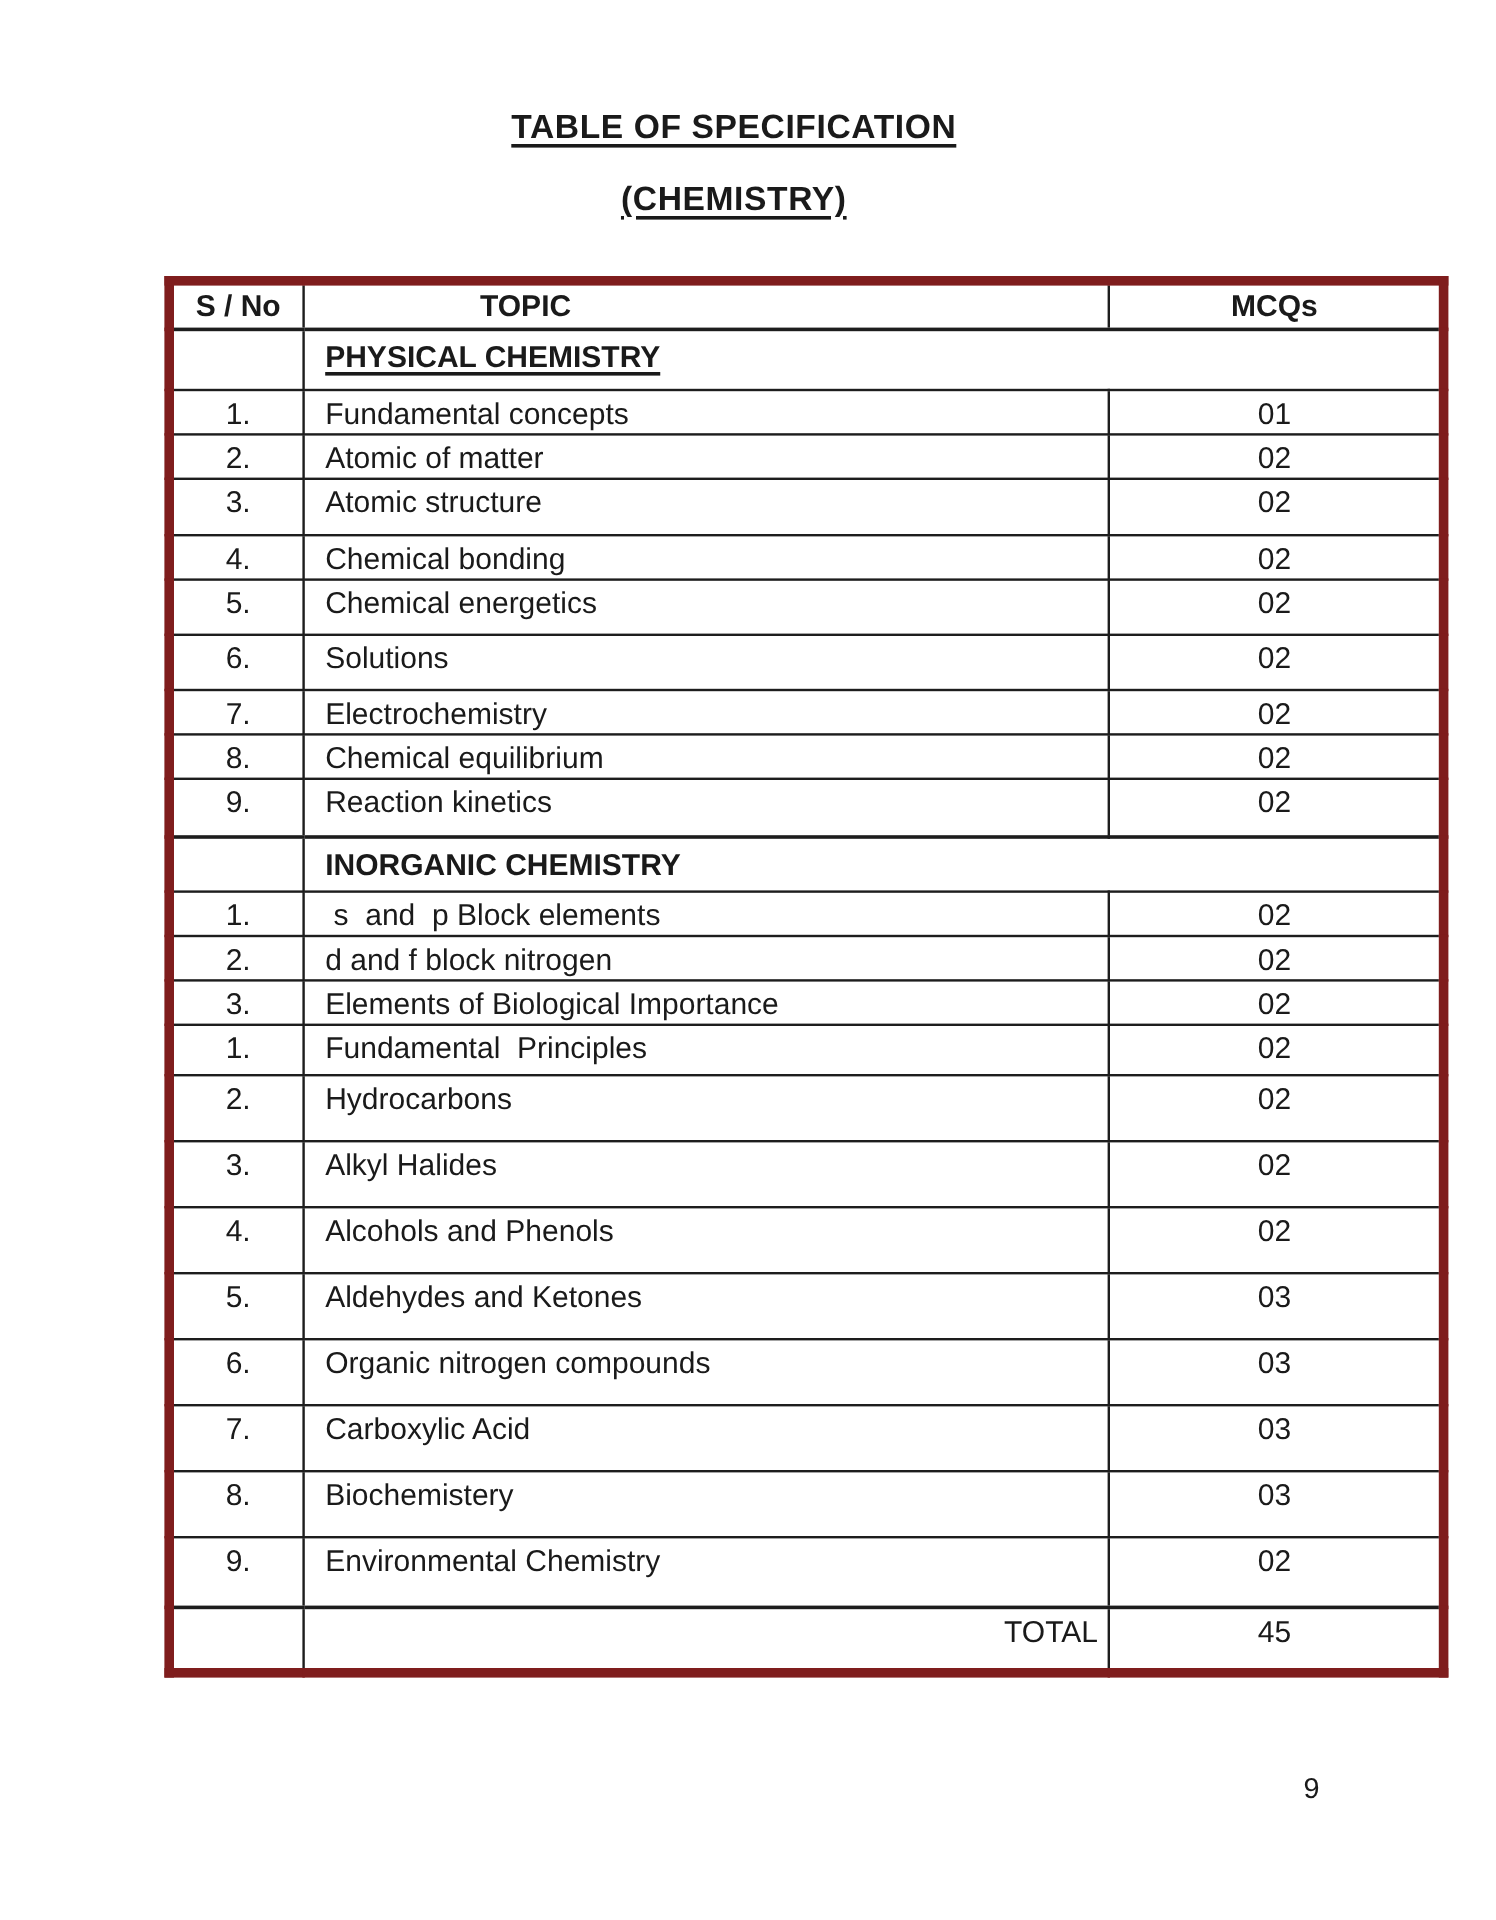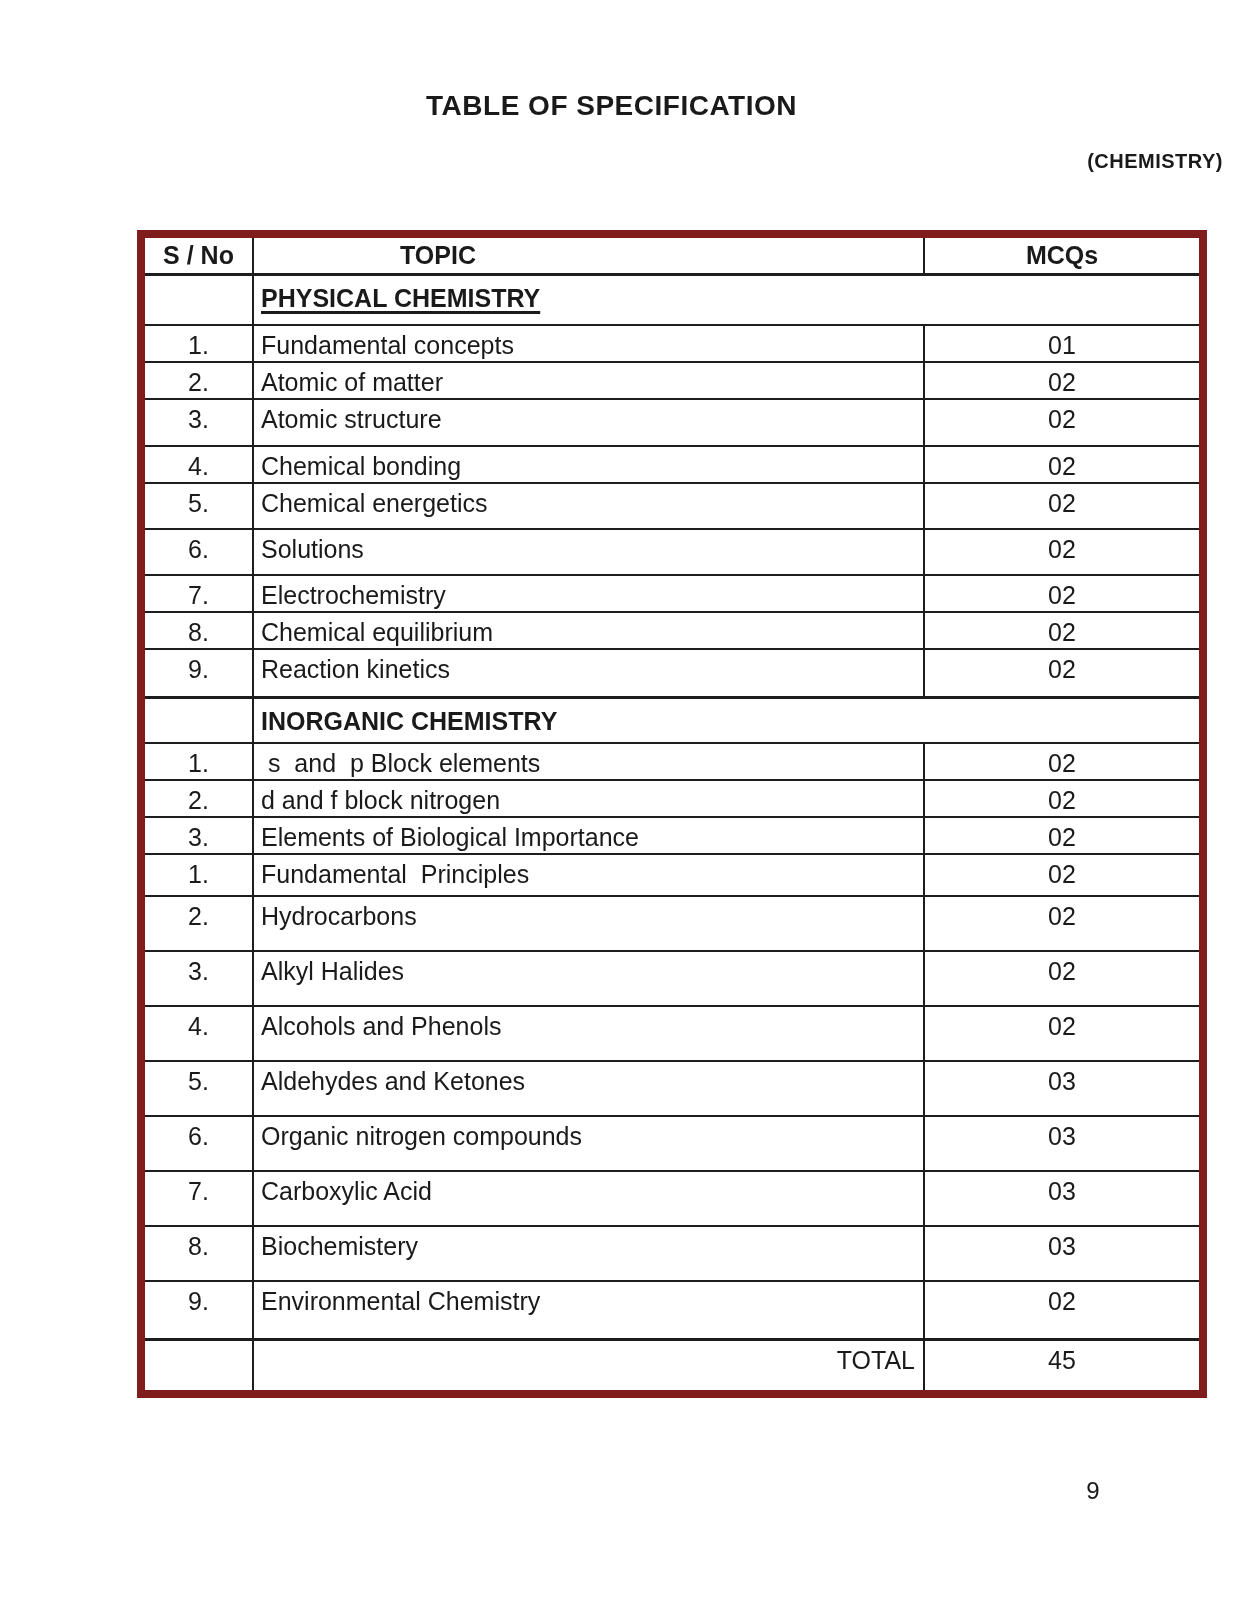--- a/index.html
+++ b/index.html
@@ -22,26 +22,27 @@
     text-align: center;
     font-size: 28px;
     font-weight: bold;
     letter-spacing: 0.5px;
   }
   .doc-subtitle {
     position: absolute;
     top: 150px;
     left: 0;
     width: 1223px;
-    text-align: right;
-    font-size: 20px;
+    text-align: center;
+    font-size: 28px;
     font-weight: bold;
     letter-spacing: 0.5px;
   }
   .doc-title .u, .doc-subtitle .u {
+    text-decoration: underline;
     text-decoration-thickness: 3px;
     text-underline-offset: 5px;
   }
 
   table.spec {
     position: absolute;
     left: 137px;
     top: 230px;
     width: 1062px;
     border-collapse: collapse;
@@ -64,21 +65,21 @@
   .spec th.topic { text-align: left; padding-left: 146px; }
   .spec th.mcqs { text-align: center; }
 
   .spec td {
     font-size: 25px;
     vertical-align: top;
     padding: 5px 4px 2px 4px;
     line-height: 1.12;
   }
   .spec td.sno   { text-align: center; padding-left: 0; padding-right: 0; }
-  .spec td.topic { text-align: left; padding-left: 7px; white-space: pre-wrap; }
+  .spec td.topic { text-align: left; padding-left: 17px; white-space: pre-wrap; }
   .spec td.mcqs  { text-align: center; }
 
   .spec td.section { font-weight: bold; padding-top: 8px; }
   .spec td.section.underline {
     text-decoration: underline;
     text-decoration-thickness: 2.5px;
     text-underline-offset: 4px;
   }
   .spec tr.section-row td { border-top-width: 3px; }
   .spec tr.total-row td { border-top-width: 3px; border-bottom-width: 4px; }

